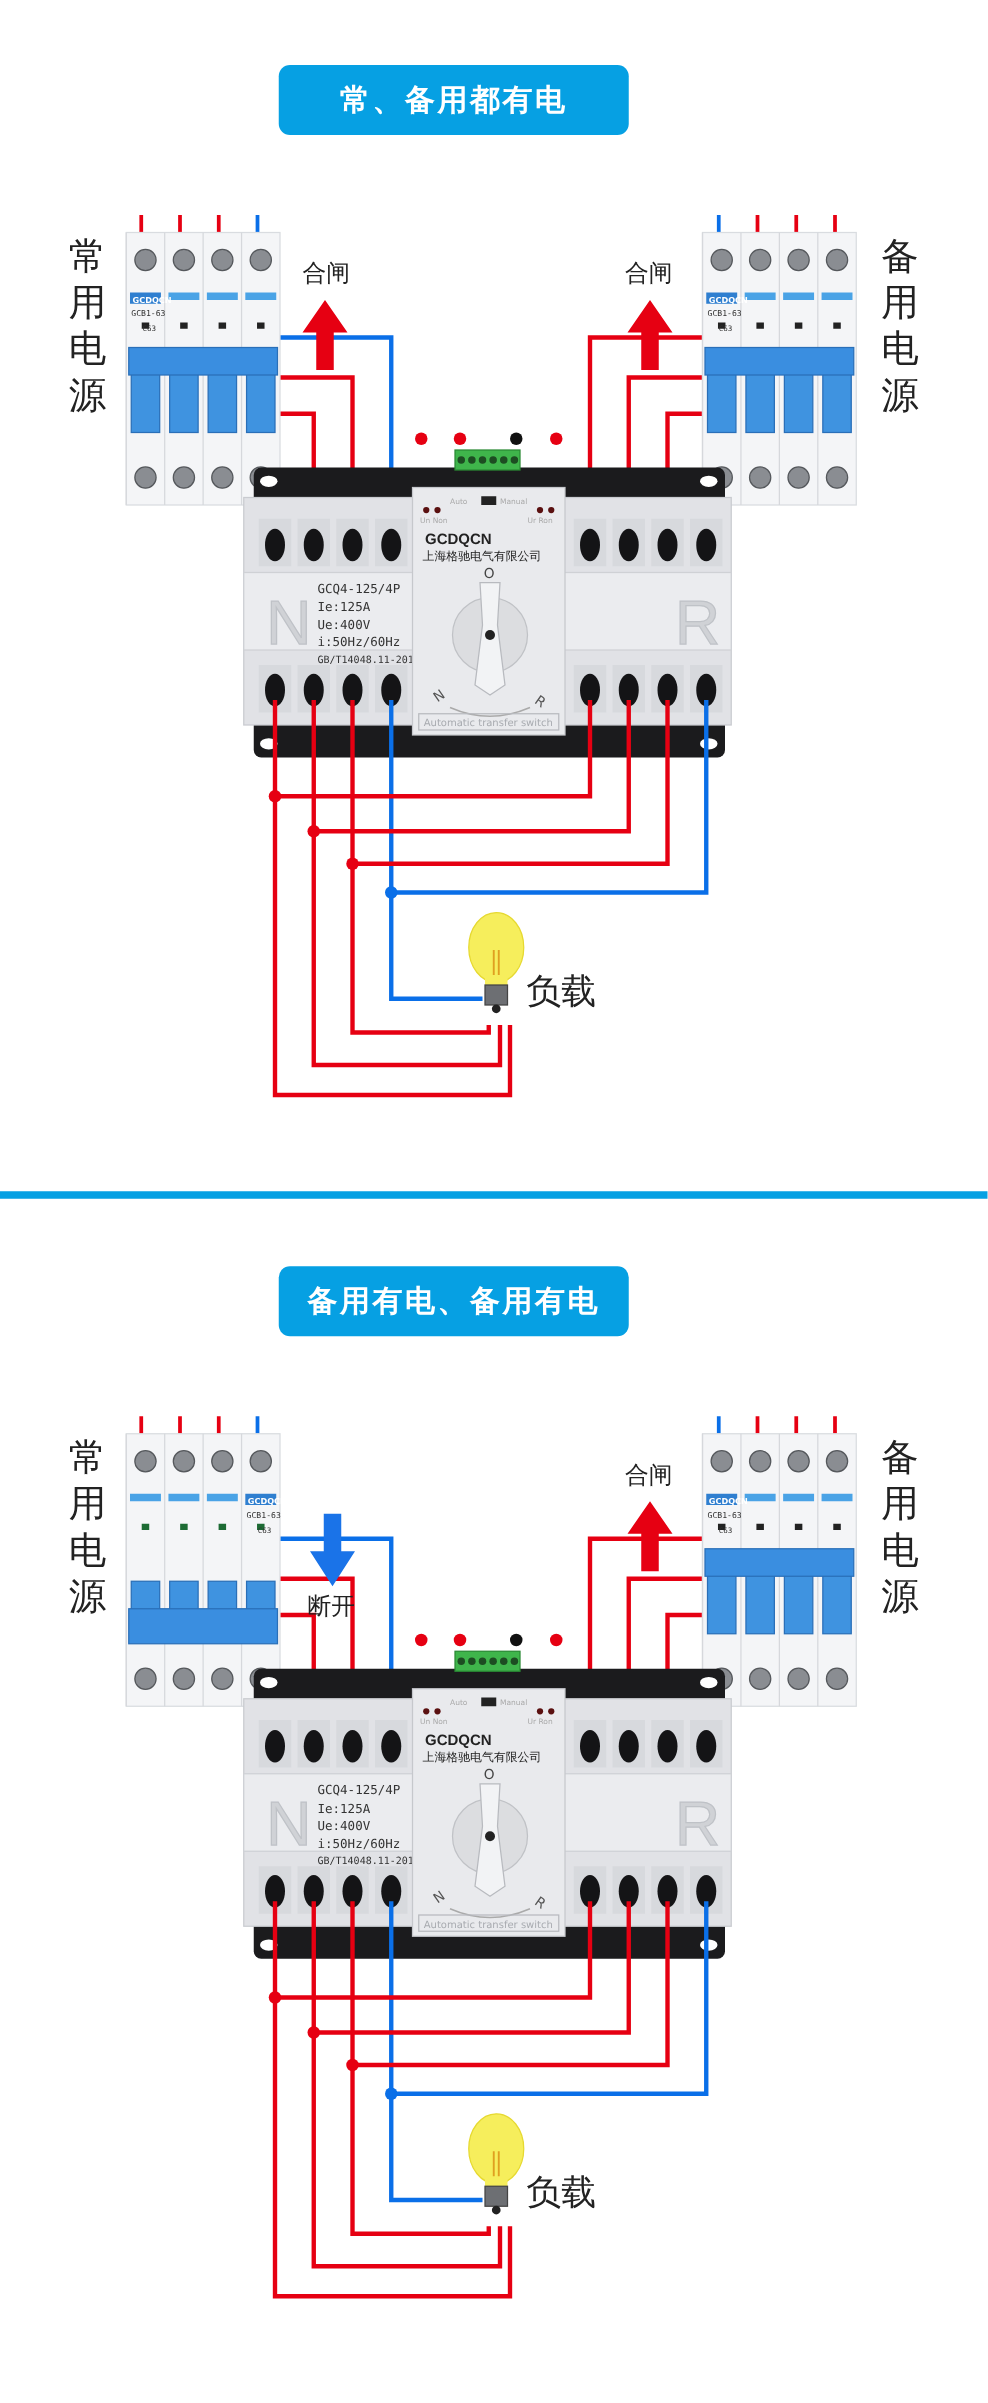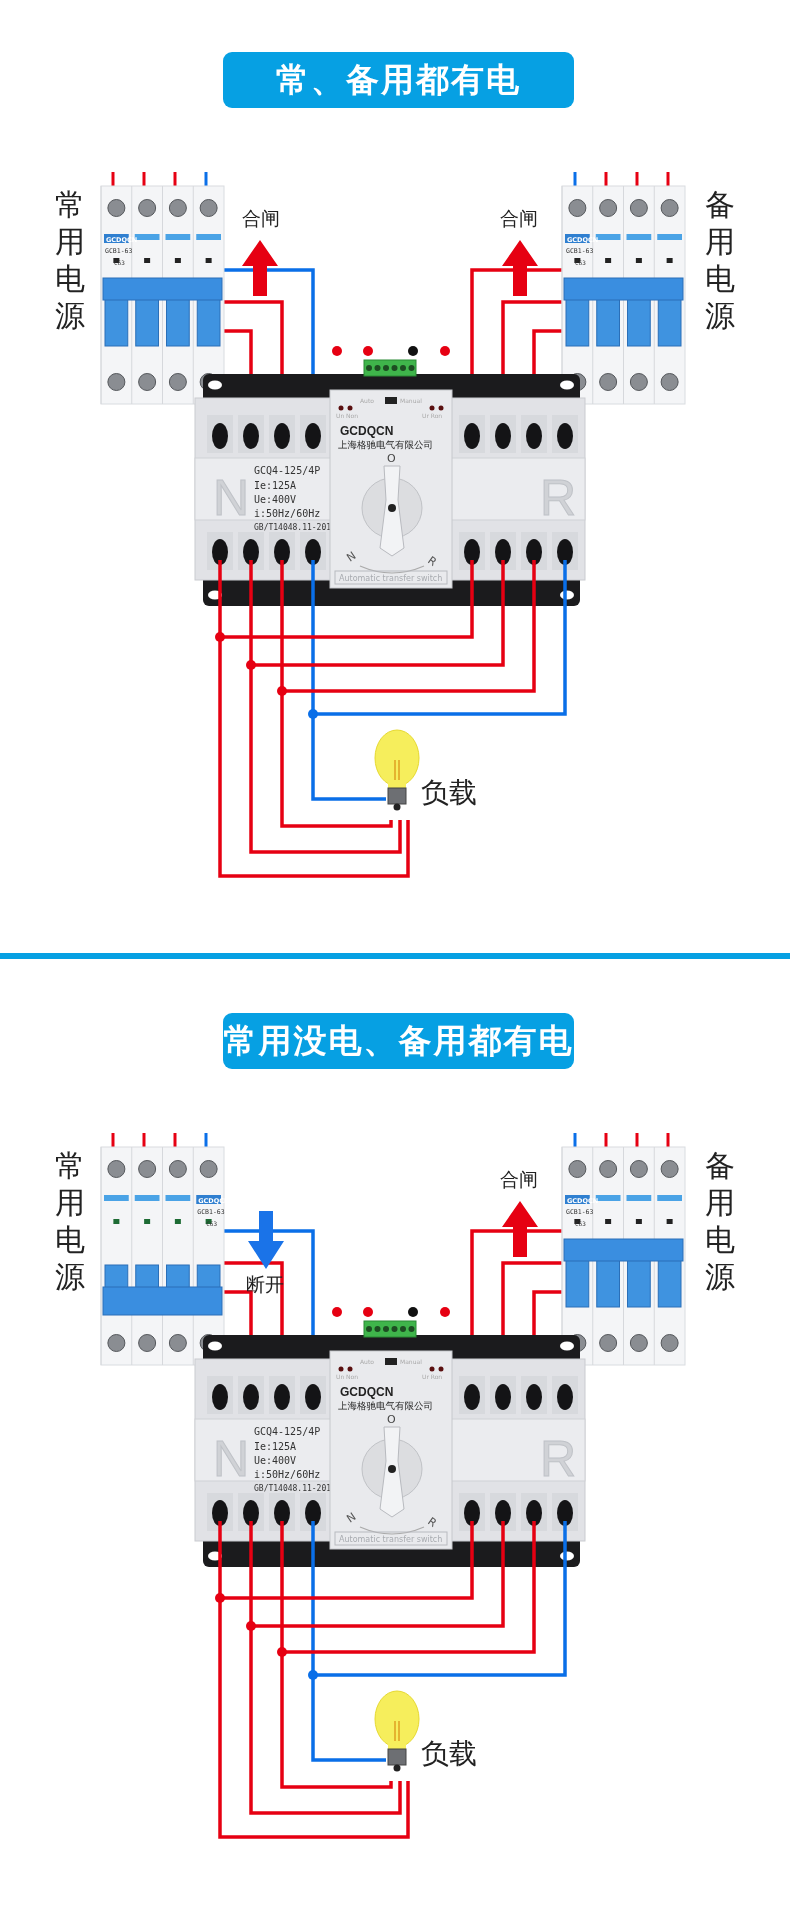--- a/index.html
+++ b/index.html
@@ -1,17 +1,17 @@
 <!DOCTYPE html>
 <html><head>
 <meta charset="utf-8">
 <style>
   html,body{margin:0;padding:0;background:#fff;}
   body{width:790px;height:1922px;position:relative;overflow:hidden;font-family:"DejaVu Sans",sans-serif;}
-  .title-box{position:absolute;left:223px;width:351px;height:56px;background:#06a0e3;border-radius:9px;color:#fff;font-weight:bold;font-size:33px;display:flex;align-items:center;justify-content:center;letter-spacing:2px;}
+  .title-box{position:absolute;left:223px;width:280px;height:56px;background:#06a0e3;border-radius:9px;color:#fff;font-weight:bold;font-size:24px;display:flex;align-items:center;justify-content:center;letter-spacing:2px;}
   .divider{position:absolute;left:0;width:790px;height:6px;background:#06a0e3;}
   svg.scheme{position:absolute;left:0;width:790px;height:960px;}
   .vlabel{font-size:30px;fill:#222;}
   .slabel{font-size:19px;fill:#222;}
   .small{font-family:"DejaVu Sans Mono",monospace;fill:#333;}
 </style>
 </head>
 <body>
 
 <div class="title-box" style="top:52px;">常、备用都有电</div>
@@ -207,21 +207,21 @@
       <rect x="388" y="776" width="18" height="12" fill="#f6ee5c"></rect>
       <path d="M395 760 L395 780 M399 760 L399 780" stroke="#e0a020" stroke-width="1.5"></path>
       <rect x="388" y="788" width="18" height="16" fill="#6d6f73" stroke="#444"></rect>
       <circle cx="397" cy="807" r="3.5" fill="#222"></circle>
     </g>
     <text x="421" y="802" font-size="28" fill="#222">负载</text>
   </svg>
 
 <div class="divider" style="top:953px;"></div>
 
-<div class="title-box" style="top:1013px;">常用没电、备用都有电</div>
+<div class="title-box" style="top:1013px;">备用有电、备用有电</div>
 <svg class="scheme" id="scheme1" style="top:961px;">
     <line x1="113" y1="172" x2="113" y2="186" stroke="#e60012" stroke-width="3"></line>
     <line x1="144" y1="172" x2="144" y2="186" stroke="#e60012" stroke-width="3"></line>
     <line x1="175" y1="172" x2="175" y2="186" stroke="#e60012" stroke-width="3"></line>
     <line x1="206" y1="172" x2="206" y2="186" stroke="#0a6fe8" stroke-width="3"></line>
     <line x1="606" y1="172" x2="606" y2="186" stroke="#e60012" stroke-width="3"></line>
     <line x1="637" y1="172" x2="637" y2="186" stroke="#e60012" stroke-width="3"></line>
     <line x1="668" y1="172" x2="668" y2="186" stroke="#e60012" stroke-width="3"></line>
     <line x1="575" y1="172" x2="575" y2="186" stroke="#0a6fe8" stroke-width="3"></line>
     <polyline points="113,400 113,362 220,362 220,425" fill="none" stroke="#e60012" stroke-width="3.5" stroke-linejoin="miter"></polyline>

